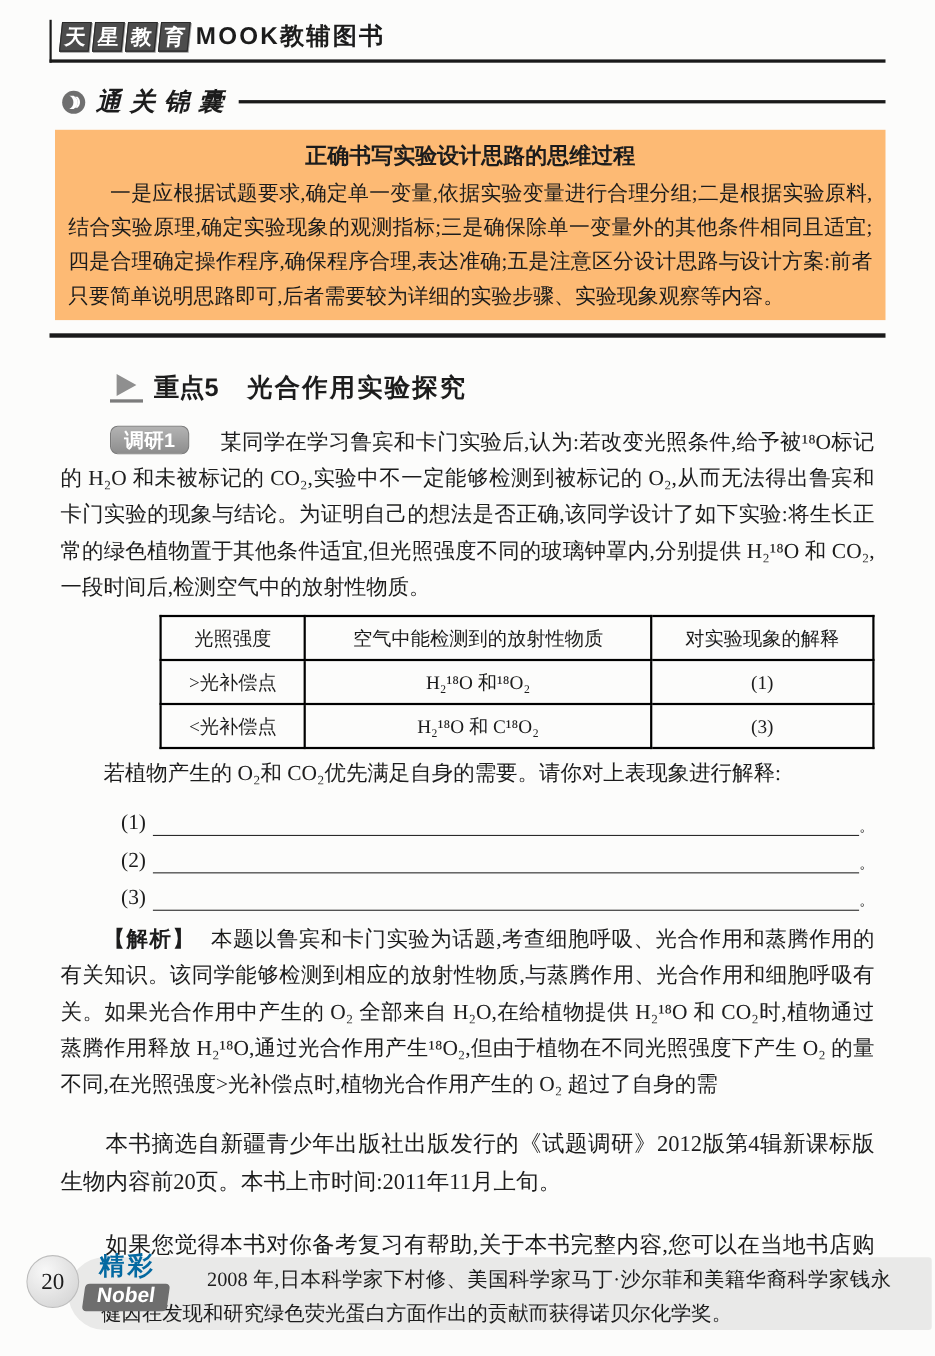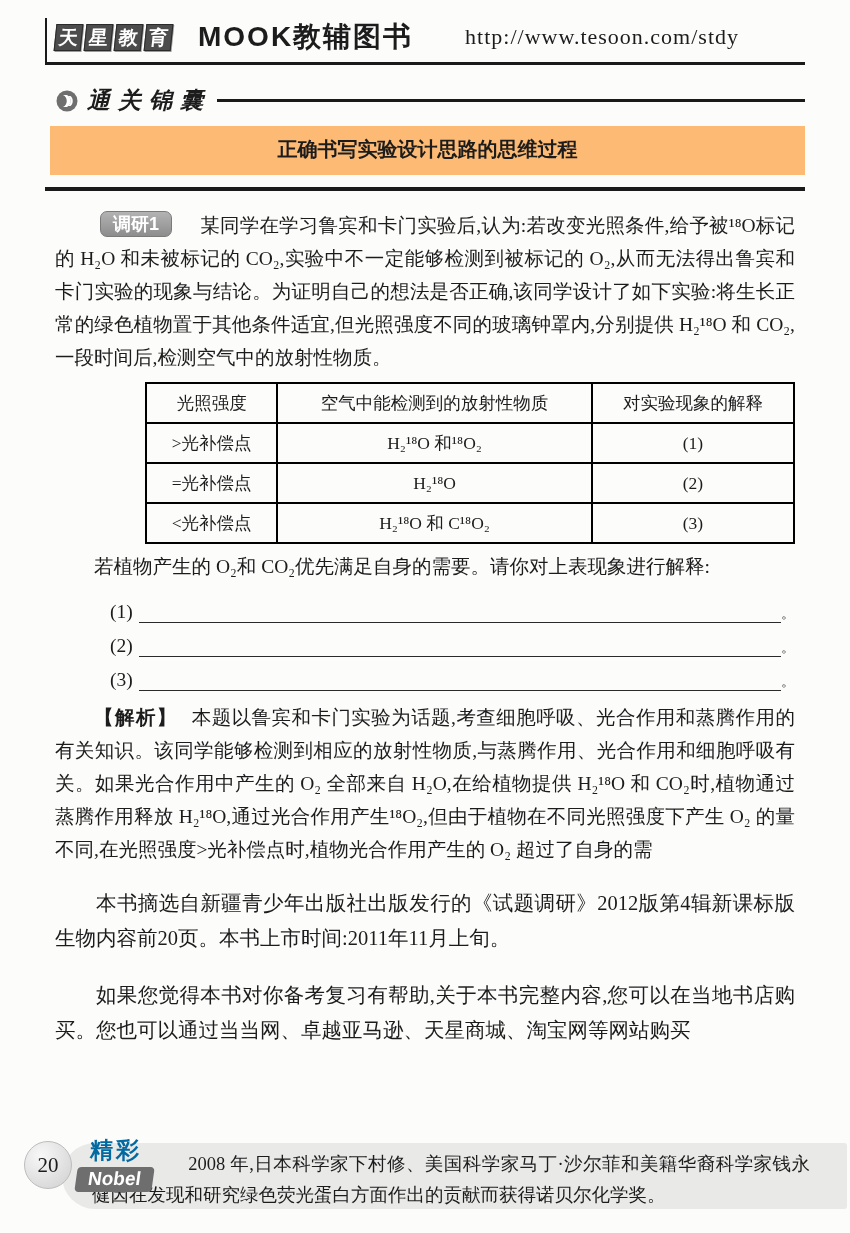--- a/index.html
+++ b/index.html
@@ -27,23 +27,23 @@
     background: #4c4c4c;
     border: 1px solid #2a2a2a;
     color: #fff;
     font-family: "Liberation Sans", sans-serif;
     font-weight: bold; font-size: 19px;
     display: flex; align-items: center; justify-content: center;
     transform: skewX(-6deg);
     box-shadow: 1px 1px 0 #9a9a9a;
   }
   .brand {
-    margin-left: 26px;
-    font-family: "Liberation Sans", sans-serif;
-    font-weight: bold; font-size: 28px; letter-spacing: 2px;
+    margin-left: 6px;
+    font-family: "Liberation Sans", sans-serif;
+    font-weight: bold; font-size: 22px; letter-spacing: 2px;
   }
   .site-url {
     margin-left: 52px;
     font-size: 22px; letter-spacing: 1px;
   }
 
   
   .tips-head {
     margin: 20px 45px 0 55px;
     display: flex; align-items: center;
@@ -203,65 +203,68 @@
 <div class="page">
 
   <div class="header">
     <div class="logo-boxes">
       <span class="logo-box">天</span>
       <span class="logo-box">星</span>
       <span class="logo-box">教</span>
       <span class="logo-box">育</span>
     </div>
     <span class="brand">MOOK教辅图书</span>
-    <span class="site-url">http://www.tesoon.com/stdy</span>
   </div>
 
   <div class="tips-head">
     <span class="tips-icon">
       <svg viewBox="0 0 24 24" width="24" height="24">
         <circle cx="12" cy="12" r="10.5" fill="#6f6f6f"></circle>
         <path d="M8 6 C13 8 13 16 8 18 L12 18 C17 15 17 9 12 6 Z" fill="#ffffff"></path>
         <path d="M13 7 C16.5 9 16.5 15 13 17 L15.5 17 C18.5 14.5 18.5 9.5 15.5 7 Z" fill="#ffffff"></path>
       </svg>
     </span>
     <span class="tips-title">通关锦囊</span>
     <span class="tips-rule"></span>
   </div>
 
   <div class="tips-box">
     <div class="tips-box-title">正确书写实验设计思路的思维过程</div>
+    <div class="tips-box-body">一是应根据试题要求,确定单一变量,依据实验变量进行合理分组;二是根据实验原料,结合实验原理,确定实验现象的观测指标;三是确保除单一变量外的其他条件相同且适宜;四是合理确定操作程序,确保程序合理,表达准确;五是注意区分设计思路与设计方案:前者只要简单说明思路即可,后者需要较为详细的实验步骤、实验现象观察等内容。</div>
   </div>
 
   <div class="big-divider"></div>
 
+  <div class="focus-head">
+    <span class="focus-icon">
+      <span class="tri"></span>
+        <span class="bar"></span>
+    </span>
+    <span class="focus-label">重点5</span>
+    <span class="focus-title">光合作用实验探究</span>
+  </div>
 
   <div class="question">
     <div class="q-para">
       <span class="badge">调研1</span><span>某同学在学习鲁宾和卡门实验后,认为:若改变光照条件,给予被¹⁸O标记的 H₂O 和未被标记的 CO₂,实验中不一定能够检测到被标记的 O₂,从而无法得出鲁宾和卡门实验的现象与结论。为证明自己的想法是否正确,该同学设计了如下实验:将生长正常的绿色植物置于其他条件适宜,但光照强度不同的玻璃钟罩内,分别提供 H₂¹⁸O 和 CO₂,一段时间后,检测空气中的放射性物质。</span>
     </div>
 
     <table class="exp-table">
       <tbody>
           <tr>
         <th class="c1">光照强度</th>
         <th class="c2">空气中能检测到的放射性物质</th>
         <th class="c3">对实验现象的解释</th>
       </tr>
       <tr>
         <td>&gt;光补偿点</td>
         <td>H₂¹⁸O 和¹⁸O₂</td>
         <td>(1)</td>
       </tr>
       <tr>
-        <td>=光补偿点</td>
-        <td>H₂¹⁸O</td>
-        <td>(2)</td>
-      </tr>
-      <tr>
         <td>&lt;光补偿点</td>
         <td>H₂¹⁸O 和 C¹⁸O₂</td>
         <td>(3)</td>
       </tr>
     </tbody>
       </table>
 
     <div class="q-sub">若植物产生的 O₂和 CO₂优先满足自身的需要。请你对上表现象进行解释:</div>
   </div>
 

